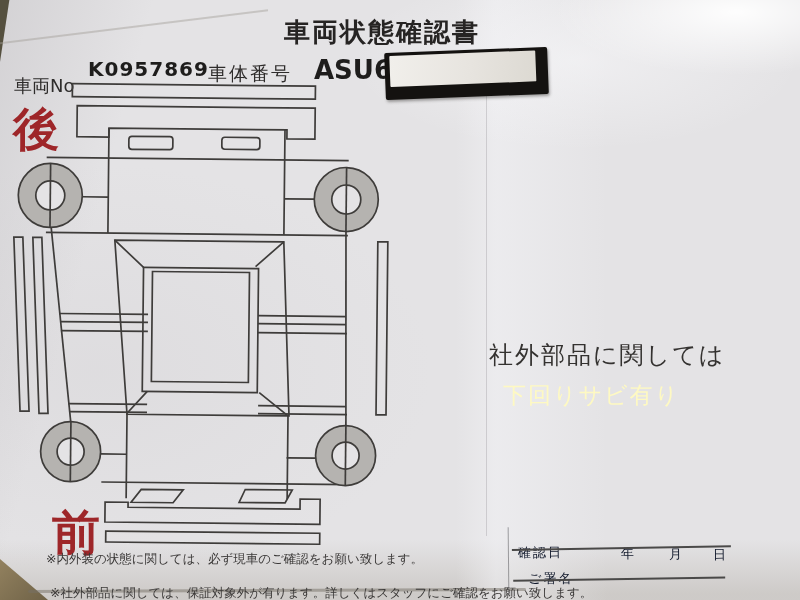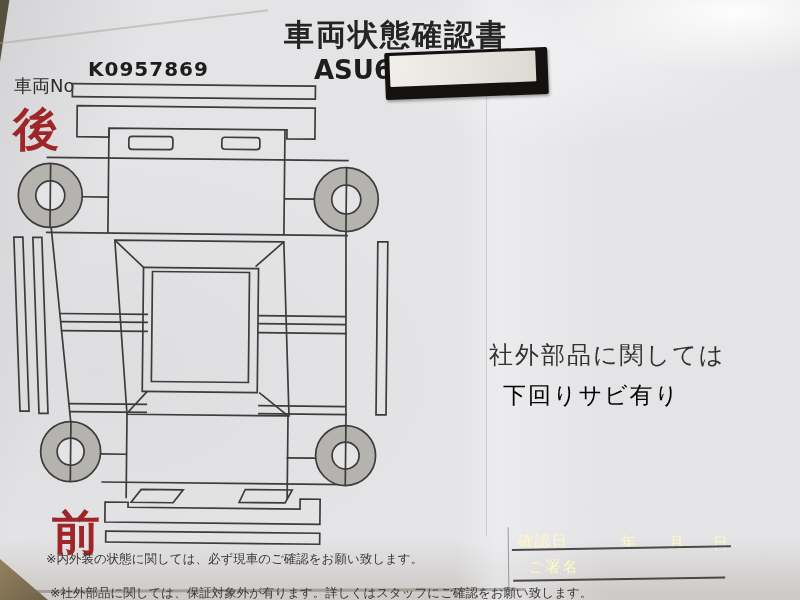--- a/index.html
+++ b/index.html
@@ -22,44 +22,44 @@
     background:rgba(162,158,151,.45);transform:rotate(-7deg);}
   .table-wedge{position:absolute;left:0;top:518px;width:48px;height:82px;
     background:linear-gradient(135deg,#a3906a, #6f6247);
     clip-path:polygon(0 50%,100% 100%,0 100%);}
   .bottom-shadow{position:absolute;left:28px;top:589px;width:498px;height:3px;
     background:rgba(118,112,102,.5);transform:rotate(-.25deg);border-radius:2px;}
   .fold-line{position:absolute;left:486px;top:96px;width:1px;height:440px;
     background:rgba(175,173,177,.5);}
   
   .t{position:absolute;color:#2e2c2b;white-space:nowrap;}
-  .title{left:284px;top:15px;font-size:30px;font-weight:bold;letter-spacing:2px;color:#262423;font-family:Liberation Mono, monospace;}
+  .title{left:284px;top:15px;font-size:26px;font-weight:bold;letter-spacing:2px;color:#262423;font-family:Liberation Mono, monospace;}
   .veh-label{left:14px;top:62px;font-size:18px;margin-top:12px;}
   .veh-value{left:88px;top:57px;font-size:20px;font-weight:bold;letter-spacing:1px;color:#1e1d1c;}
   .body-label{left:208px;top:61px;font-size:19px;letter-spacing:2px;}
   .body-value{left:314px;top:55px;font-size:26px;font-weight:bold;color:#1e1d1c;}
   .marker{font-weight:bold;color:#9e2629;}
   .marker-rear{left:13px;top:99px;font-size:46px;}
   .marker-front{left:52px;top:501px;font-size:48px;}
   .note1{left:489px;top:339px;font-size:24px;letter-spacing:2px;color:#343230;}
-  .note2{left:503px;top:380px;font-size:23px;letter-spacing:2px;color:#000000;}
+  .note2{left:503px;top:380px;font-size:23px;letter-spacing:2px;color:#fef9c3;}
   .foot{color:#3a3837;font-weight:400;}
   .foot1{left:46px;top:551px;font-size:12.5px;}
   .foot2{left:50px;top:573px;font-size:12.5px;margin-top:12px;}
   
   .tape{position:absolute;left:385px;top:50px;width:163px;height:47px;
     background:#141210;border-radius:2px;transform:rotate(-2.2deg);
     box-shadow:1px 2px 3px rgba(60,58,55,.45);}
   .tape-label{position:absolute;left:5px;top:3px;width:146px;height:31px;
     background:linear-gradient(100deg,#f1efeb 0%,#e7e4df 55%,#dcd9d2 100%);
     border-radius:1px;}
   
   .sig{position:absolute;left:500px;top:522px;width:250px;height:75px;transform:rotate(-.6deg);}
   .sig .vline{position:absolute;left:8px;top:4px;width:1px;height:68px;background:rgba(90,90,92,.55);}
-  .sig .lbl{position:absolute;font-size:15px;letter-spacing:2px;color:#fef9c3;}
+  .sig .lbl{position:absolute;font-size:13px;letter-spacing:2px;color:#0f172a;margin-top:12px;}
   .sig .l-date{left:18px;top:9px;}
   .sig .l-year{left:121px;top:11px;}
   .sig .l-month{left:169px;top:12px;}
   .sig .l-day{left:213px;top:13px;}
   .sig .hline1{position:absolute;left:12px;top:25px;width:219px;height:2px;background:#4a4948;transform:rotate(-.4deg);}
   .sig .l-sign{left:28px;top:35px;}
   .sig .hline2{position:absolute;left:13px;top:56px;width:212px;height:2px;background:#4a4948;transform:rotate(-.3deg);}
   
   .diagram{position:absolute;left:0;top:80px;width:400px;height:480px;}
 </style>
@@ -70,20 +70,21 @@
   <div class="paper"></div>
   <div class="corner-dark"></div>
   <div class="paper-edge"></div>
   <div class="fold-line"></div>
   <div class="table-wedge"></div>
   <div class="bottom-shadow"></div>
 
   <div class="t title">車両状態確認書</div>
   <div class="t veh-label">車両No</div>
   <div class="t veh-value">K0957869</div>
+  <div class="t body-label">車体番号</div>
   <div class="t body-value">ASU65</div>
 
   <div class="tape">
     <div class="tape-label"></div>
   </div>
 
   <svg class="diagram" viewBox="0 0 400 480" fill="none" stroke="#3e3c3a" stroke-width="1.7">
     <g transform="rotate(0.6 200 240)">
 
       <rect x="70" y="5" width="243" height="13"></rect>

